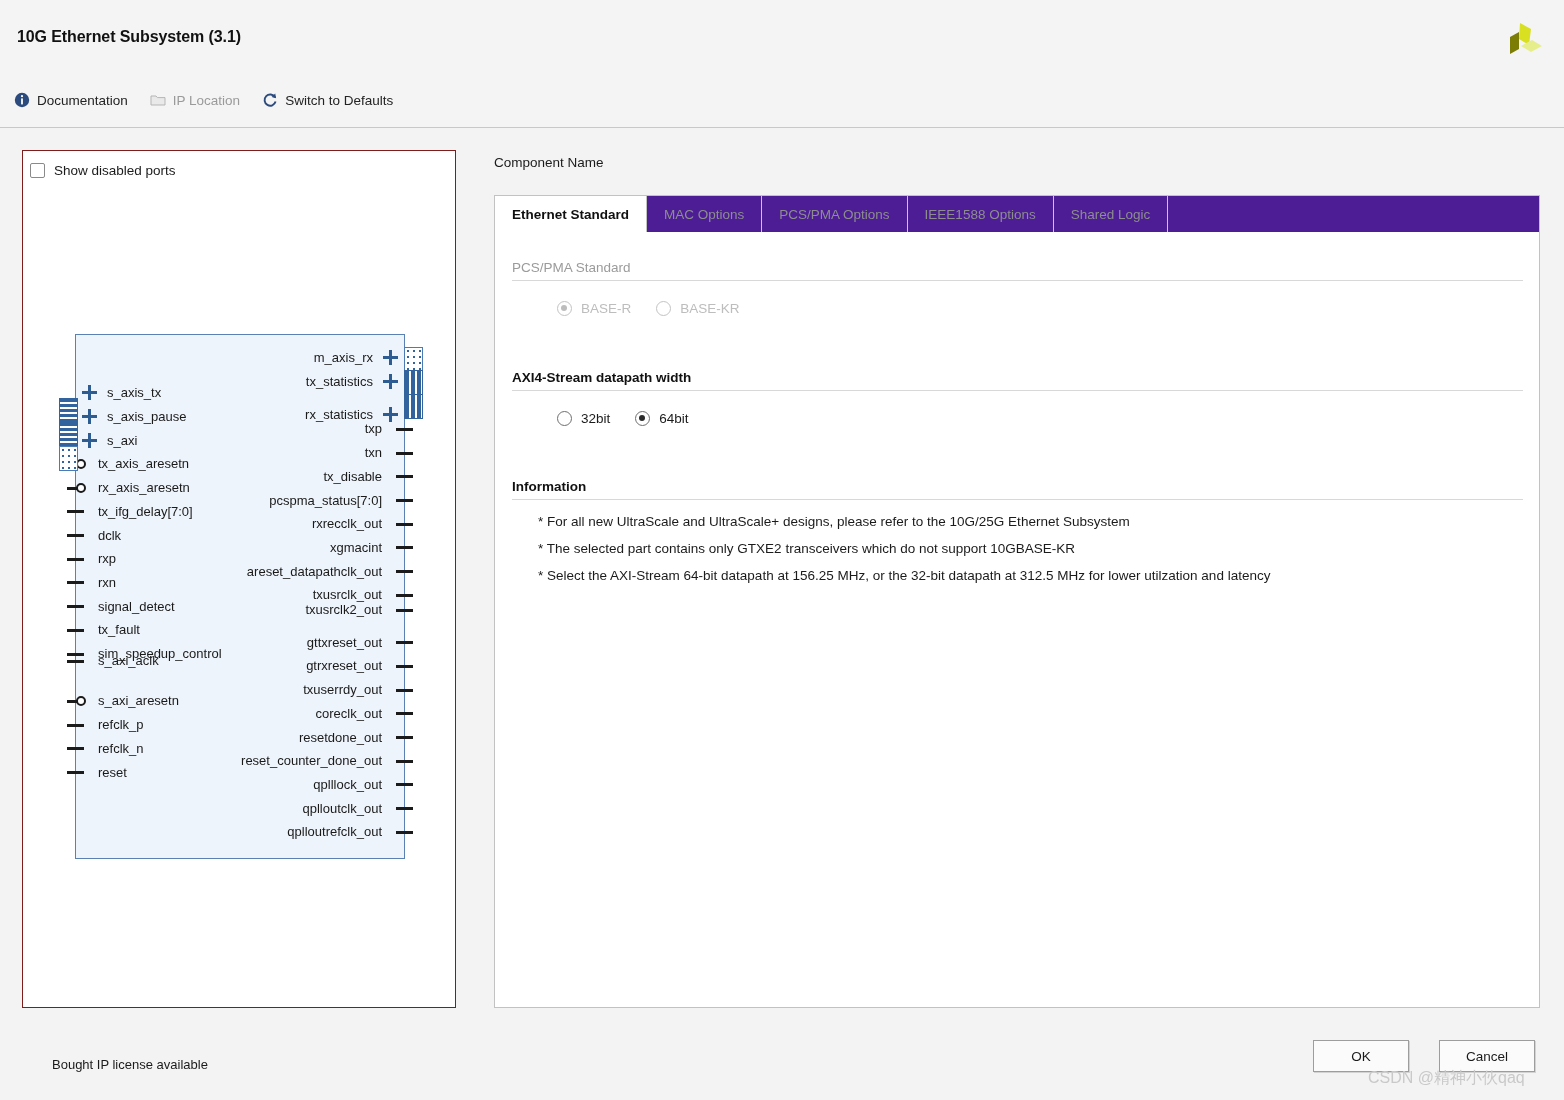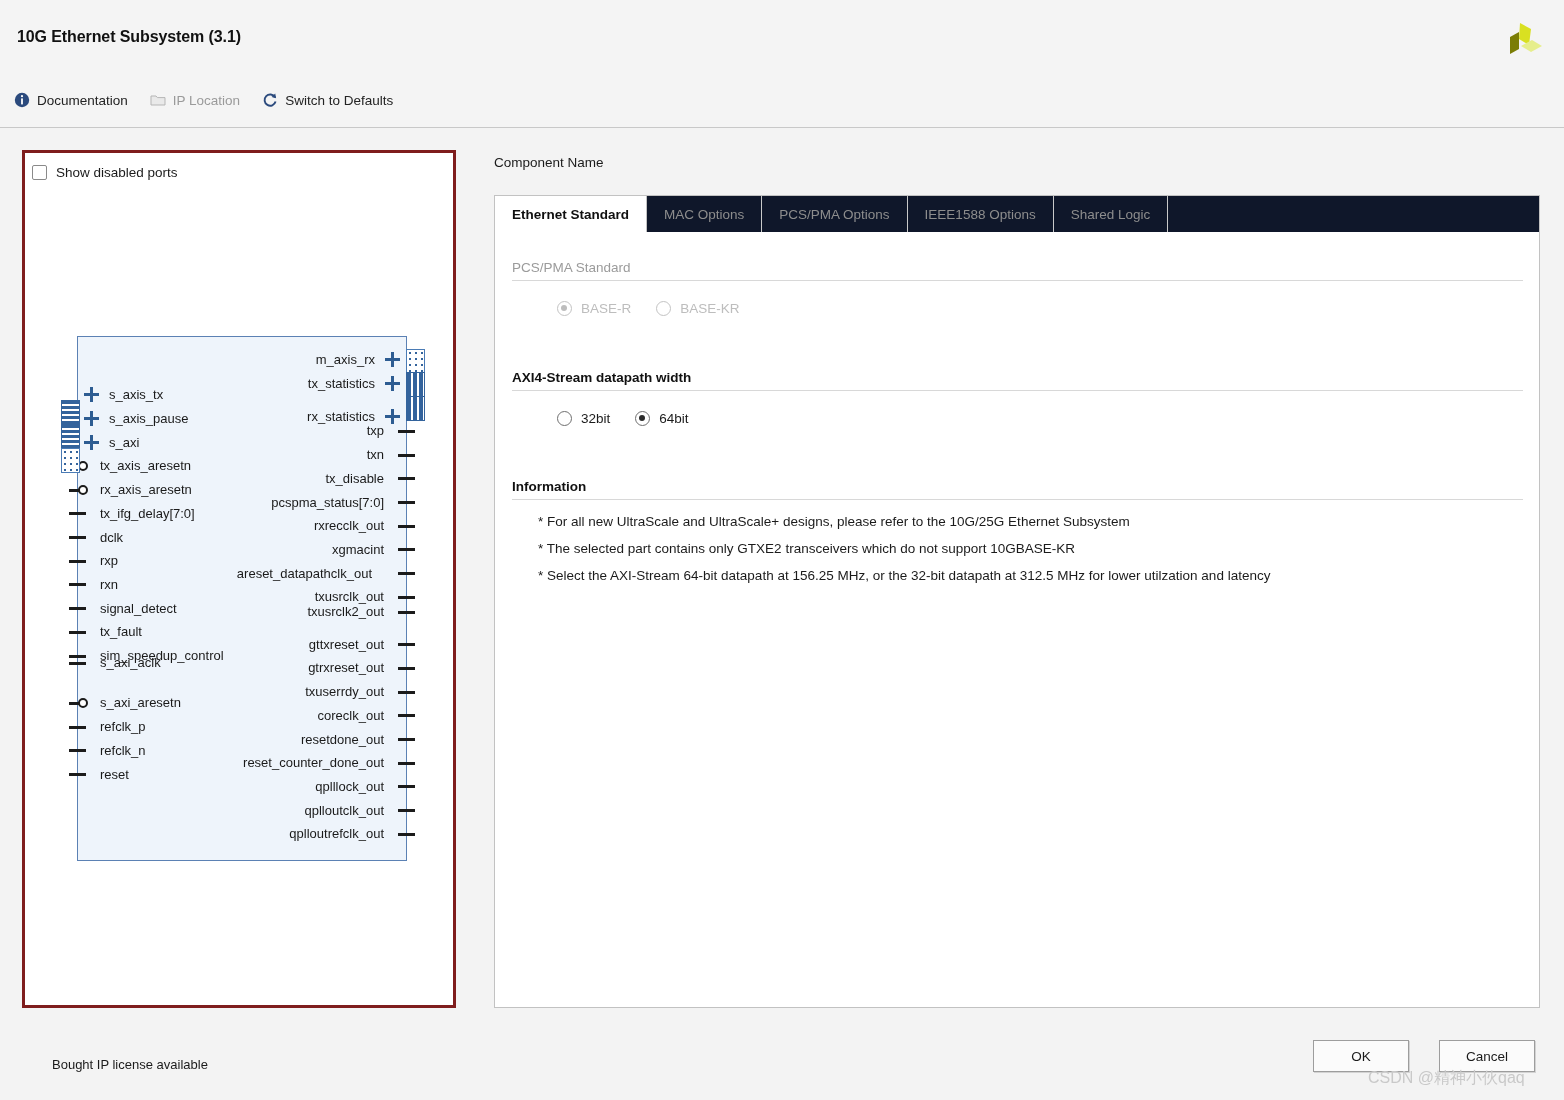--- a/index.html
+++ b/index.html
@@ -61,21 +61,21 @@
   .tool-item.disabled { color: #9a9a9a; cursor: default; }
   .tool-ico { width: 16px; height: 16px; display:block; }
 
   
   #left-panel {
     position: absolute;
     left: 22px; top: 150px;
     width: 434px;
     height: 858px;
     background: #ffffff;
-    border: 3px solid #7f1d1d;
+    border: 1px solid #7f1d1d;
     box-sizing: border-box;
   }
   #show-disabled-row {
     position: absolute;
     left: 7px; top: 12px;
     display: flex;
     align-items: center;
     gap: 9px;
   }
   .chkbox {
@@ -221,21 +221,21 @@
   #tab-area {
     position: absolute;
     left: 0; top: 45px;
     width: 1046px;
     height: 813px;
     box-sizing: border-box;
   }
   #tab-strip {
     position: relative;
     height: 37px;
-    background: #0f172a;
+    background: #4c1d95;
     border: 1px solid #c2c2c2;
     border-bottom: none;
     box-sizing: border-box;
     display: flex;
     align-items: stretch;
   }
   .tab {
     display: flex;
     align-items: center;
     padding: 0 17px;
@@ -495,21 +495,21 @@
       <div class="port-row port-right" style="top: 176.9px;">
         <span class="pin pin-line pin-right"></span>
         <span class="port-label" style="margin-right: 8px;">rxrecclk_out</span>
       </div>
       <div class="port-row port-right" style="top: 200.6px;">
         <span class="pin pin-line pin-right"></span>
         <span class="port-label" style="margin-right: 8px;">xgmacint</span>
       </div>
       <div class="port-row port-right" style="top: 224.3px;">
         <span class="pin pin-line pin-right"></span>
-        <span class="port-label" style="margin-right: 20px; text-align: right;">areset_datapathclk_out</span>
+        <span class="port-label" style="margin-right: 8px; text-align: right;">areset_datapathclk_out</span>
       </div>
       <div class="port-row port-right" style="top: 248px;">
         <span class="pin pin-line pin-right"></span>
         <span class="port-label" style="margin-right: 8px;">txusrclk_out</span>
       </div>
       <div class="port-row port-right" style="top: 263px;">
         <span class="pin pin-line pin-right"></span>
         <span class="port-label" style="margin-right: 8px;">txusrclk2_out</span>
       </div>
       <div class="port-row port-right" style="top: 295.4px;">

